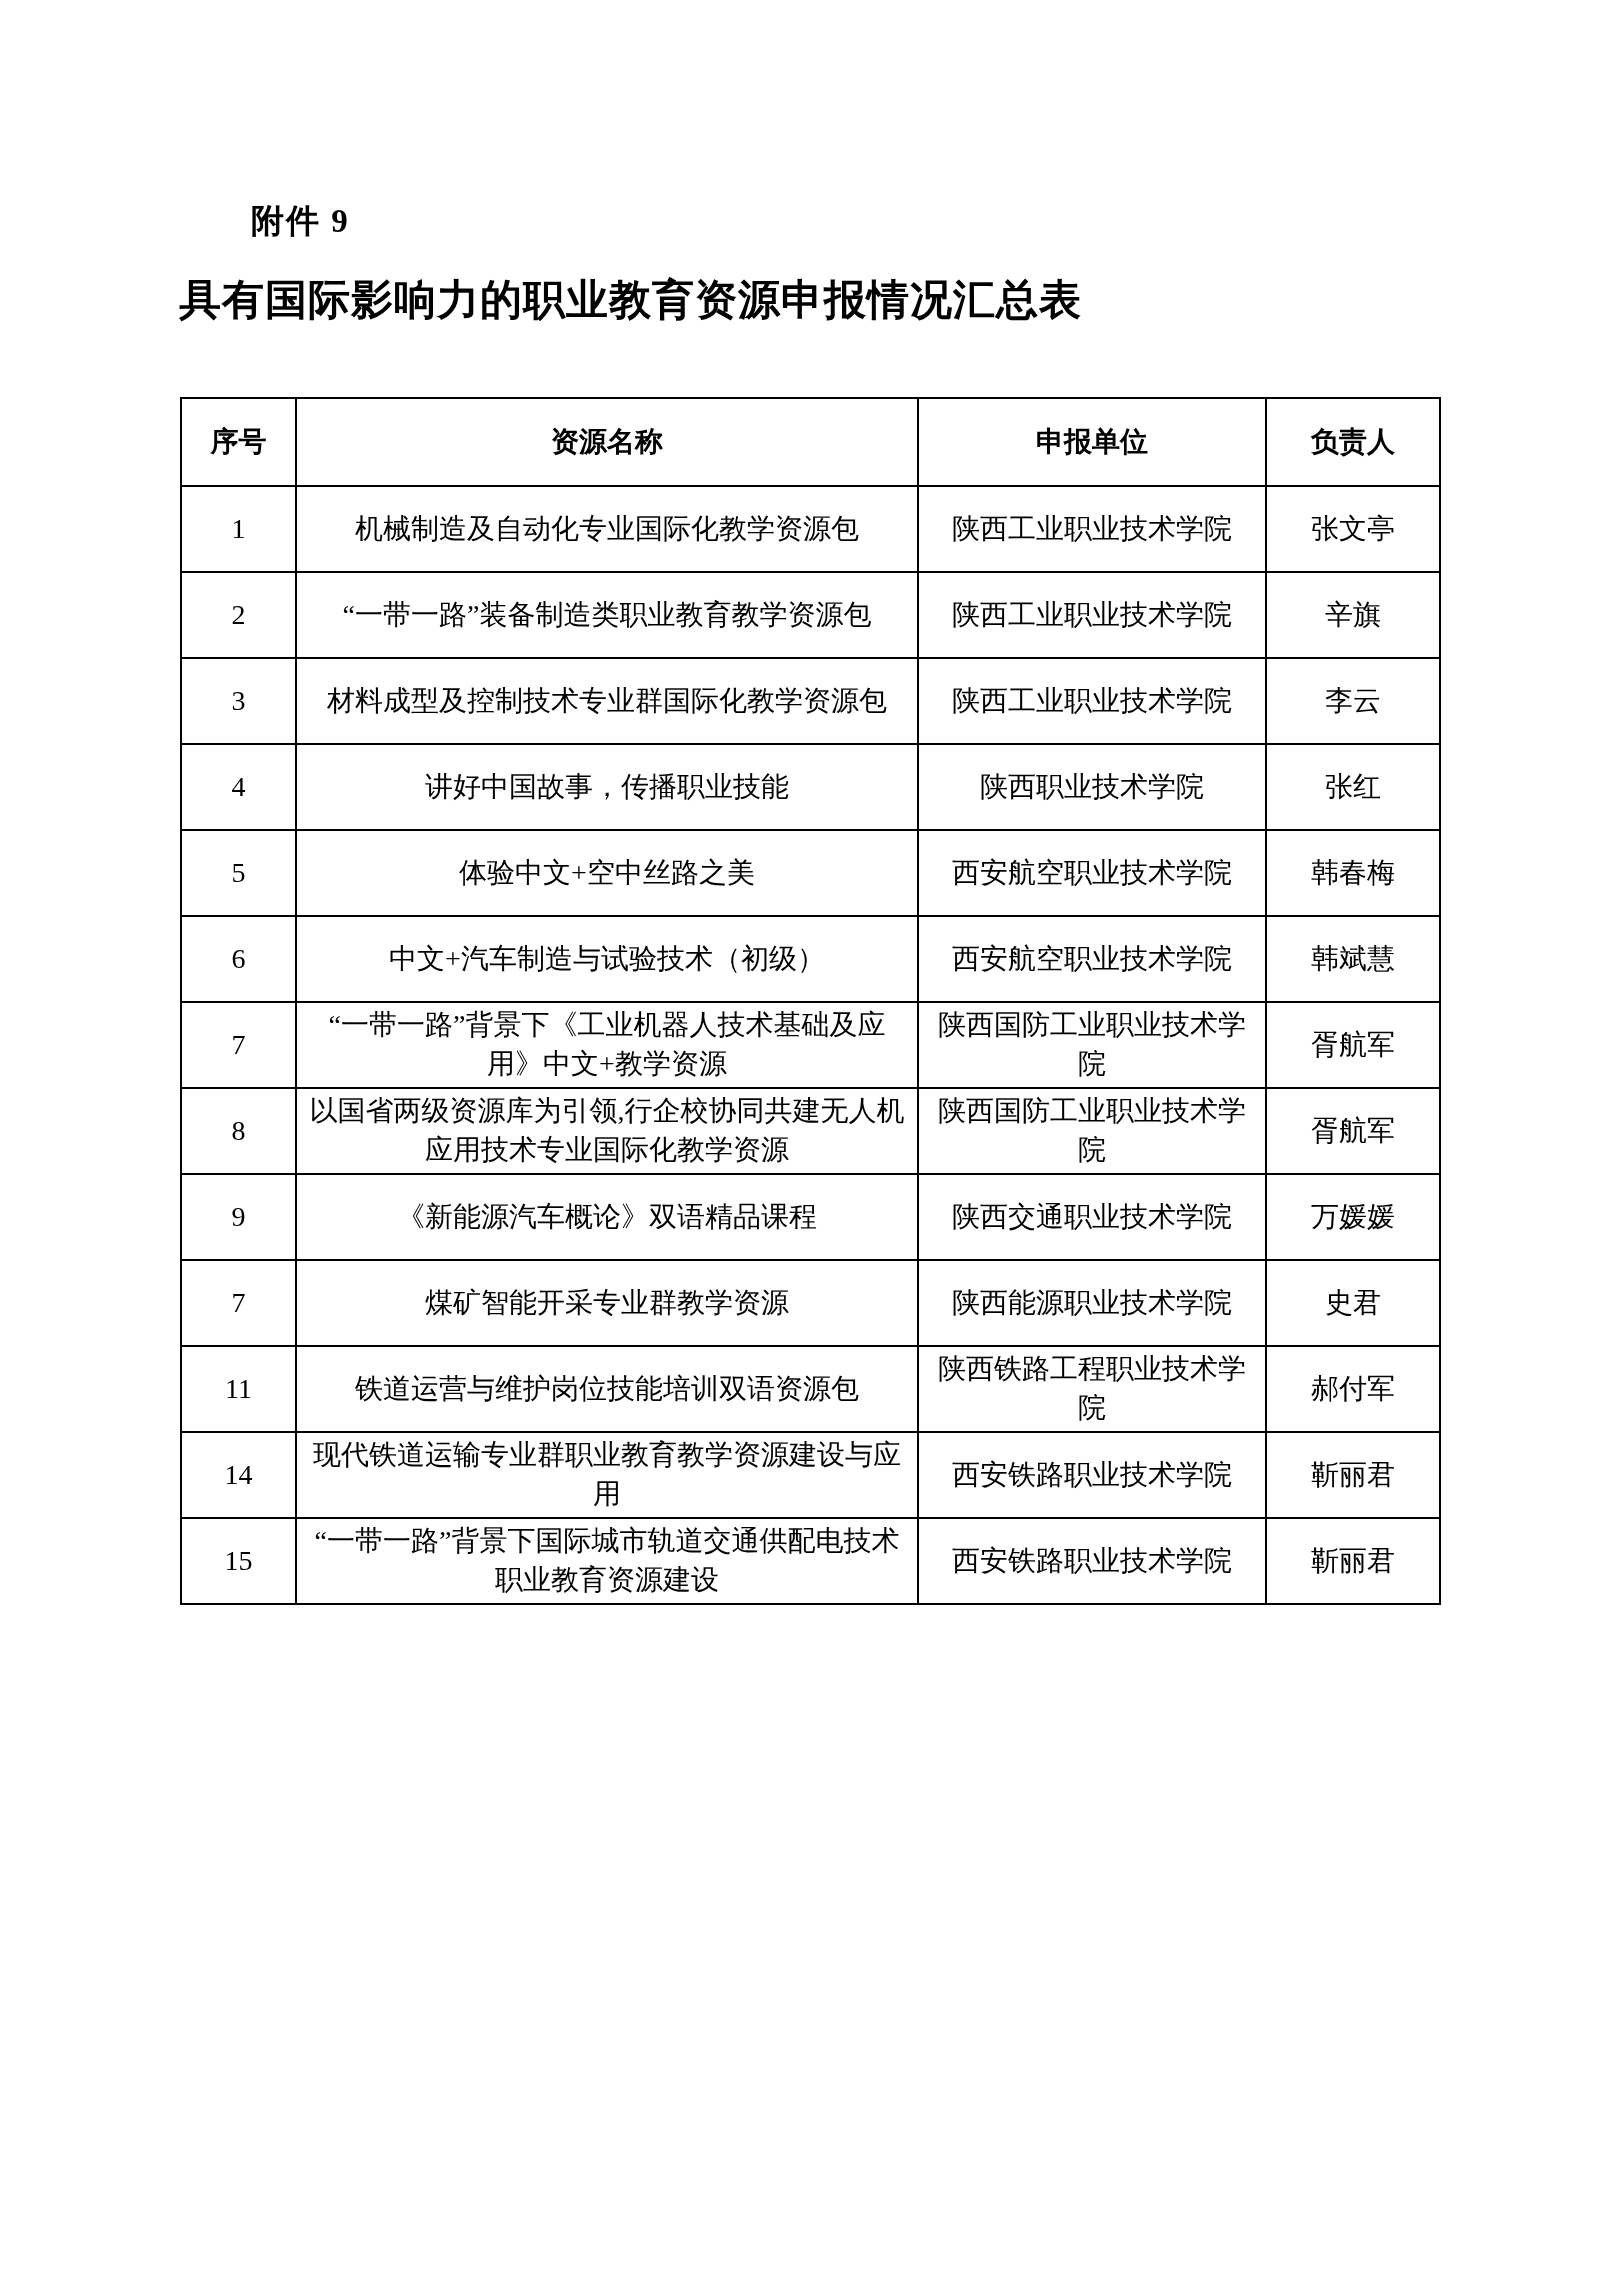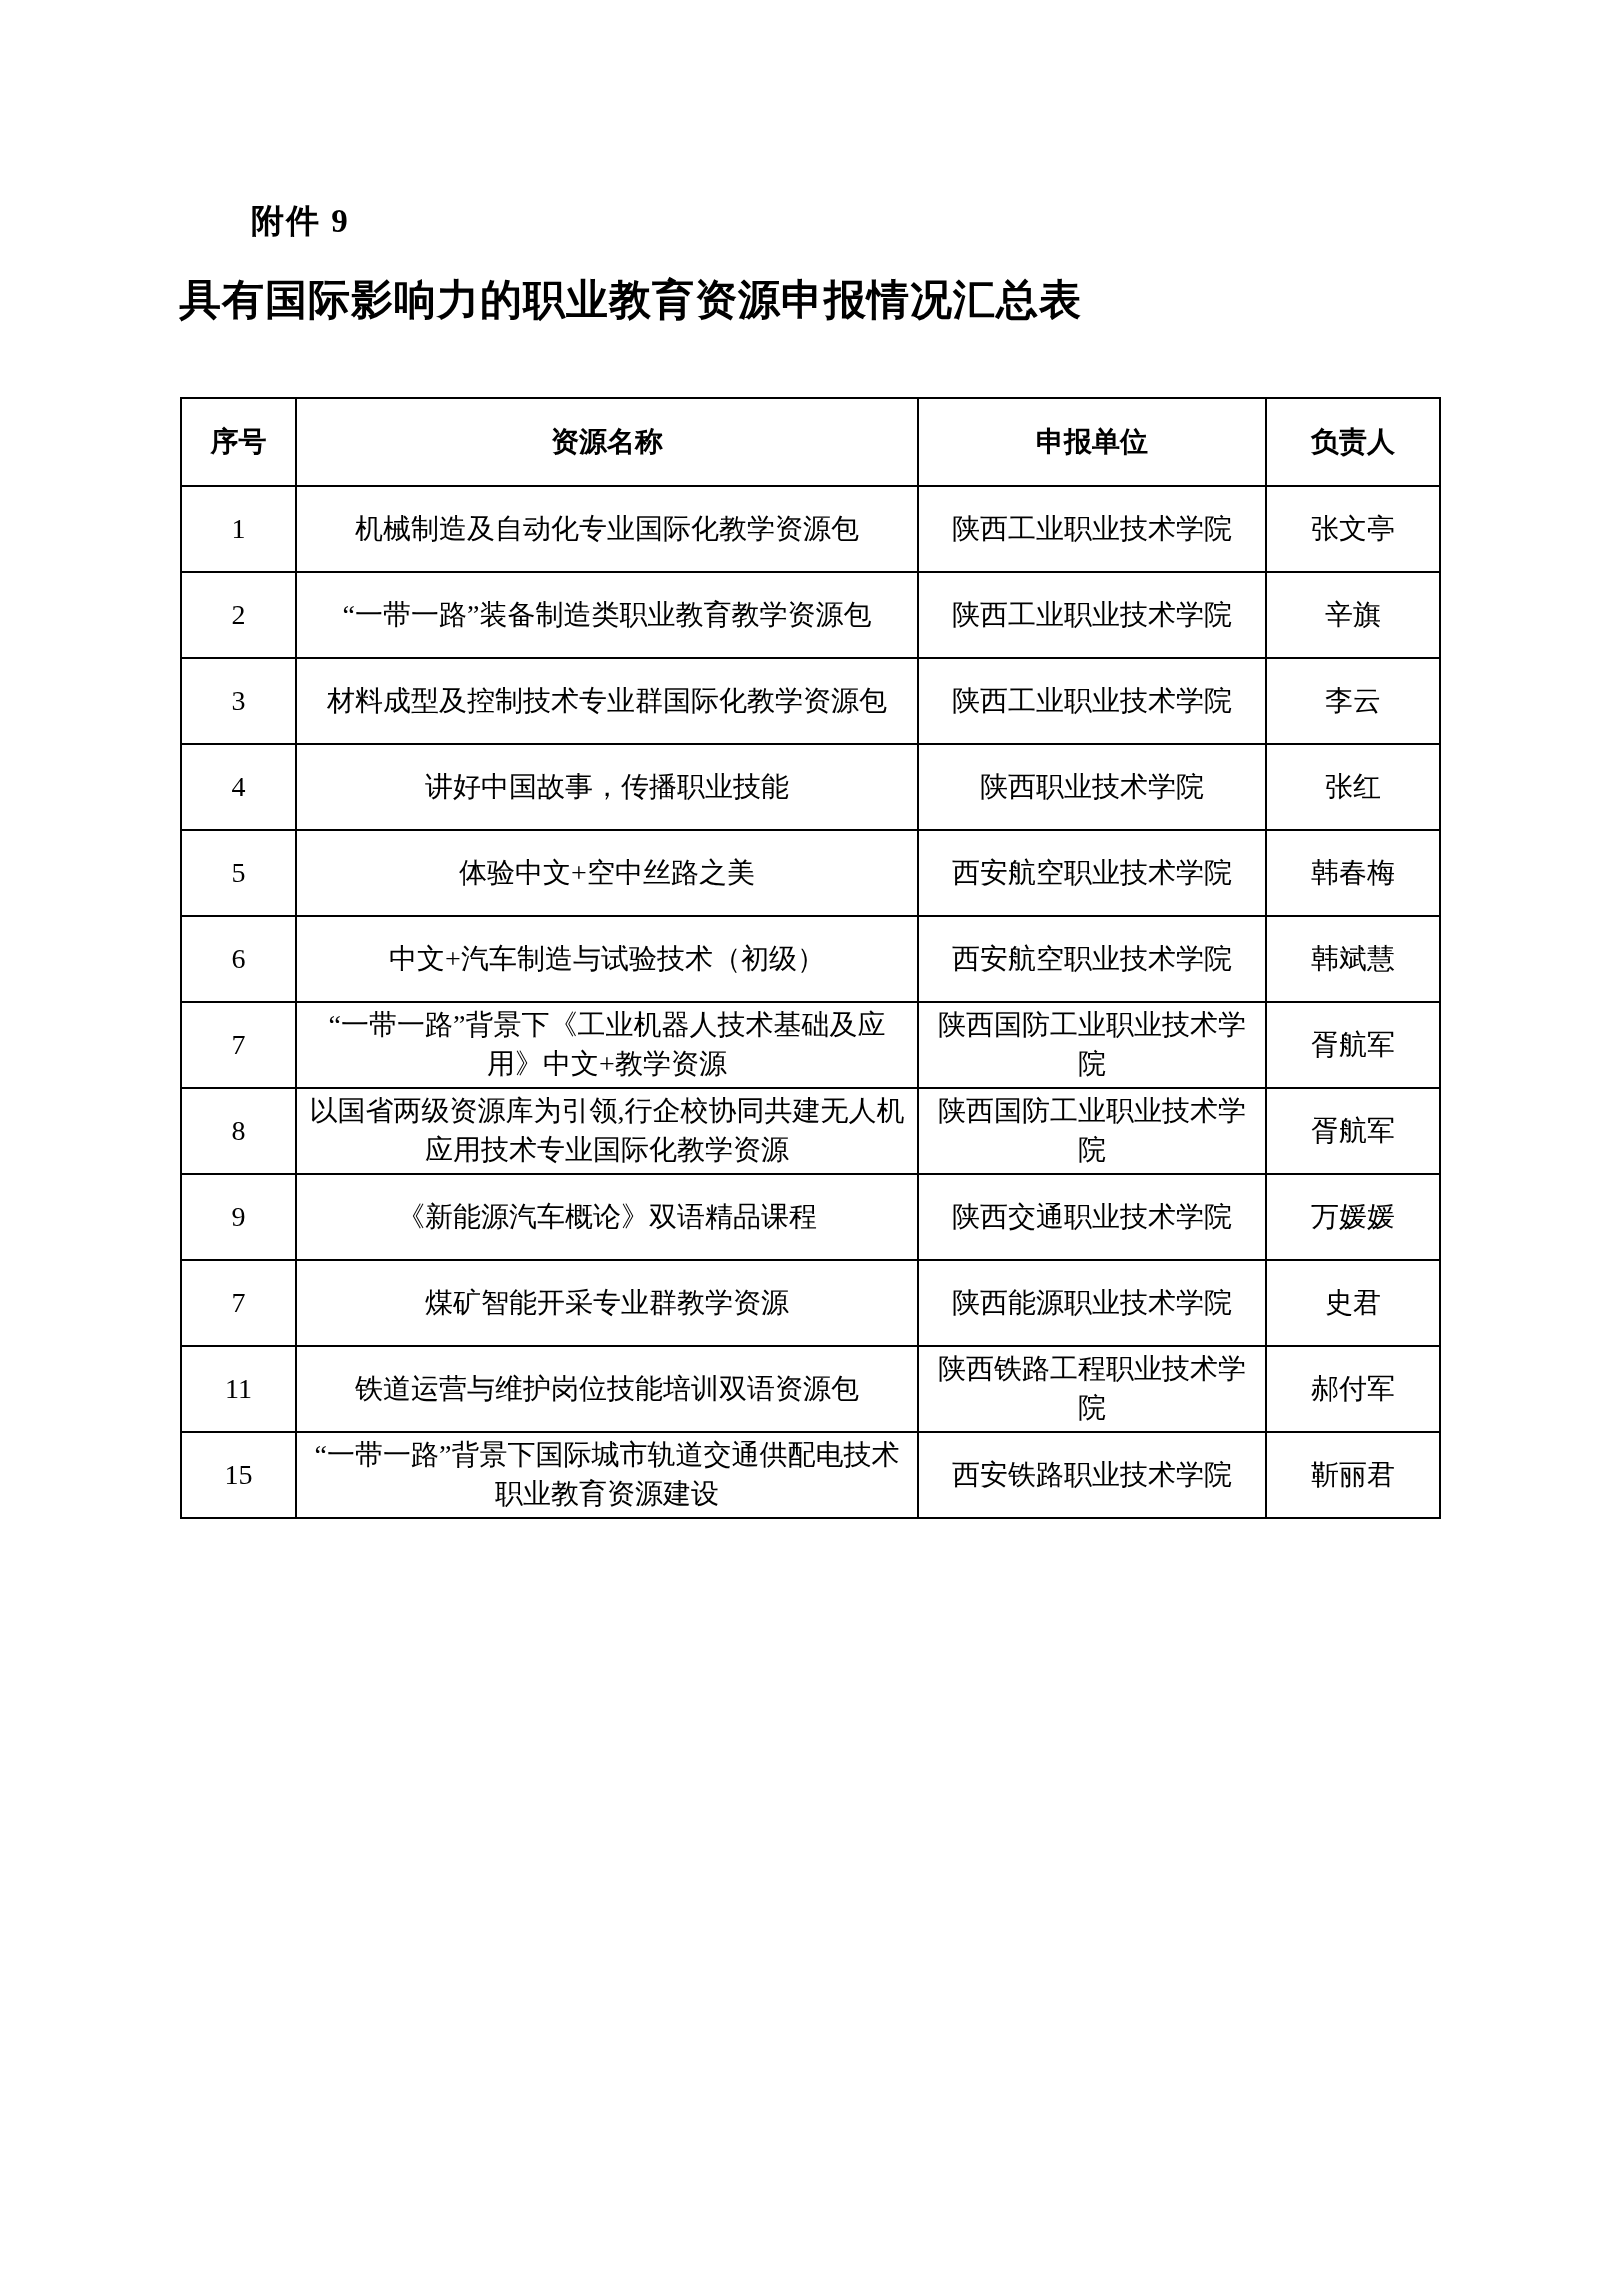--- a/index.html
+++ b/index.html
@@ -143,20 +143,26 @@
     <td>陕西能源职业技术学院</td>
     <td>史君</td>
   </tr>
       <tr>
     <td>11</td>
     <td>铁道运营与维护岗位技能培训双语资源包</td>
     <td>陕西铁路工程职业技术学院</td>
     <td>郝付军</td>
   </tr>
       <tr>
+    <td>14</td>
+    <td>现代铁道运输专业群职业教育教学资源建设与应用</td>
+    <td>西安铁路职业技术学院</td>
+    <td>靳丽君</td>
+  </tr>
+      <tr>
     <td>15</td>
     <td>“一带一路”背景下国际城市轨道交通供配电技术职业教育资源建设</td>
     <td>西安铁路职业技术学院</td>
     <td>靳丽君</td>
   </tr>
     </tbody>
 </table>
 
 
 </body></html>

